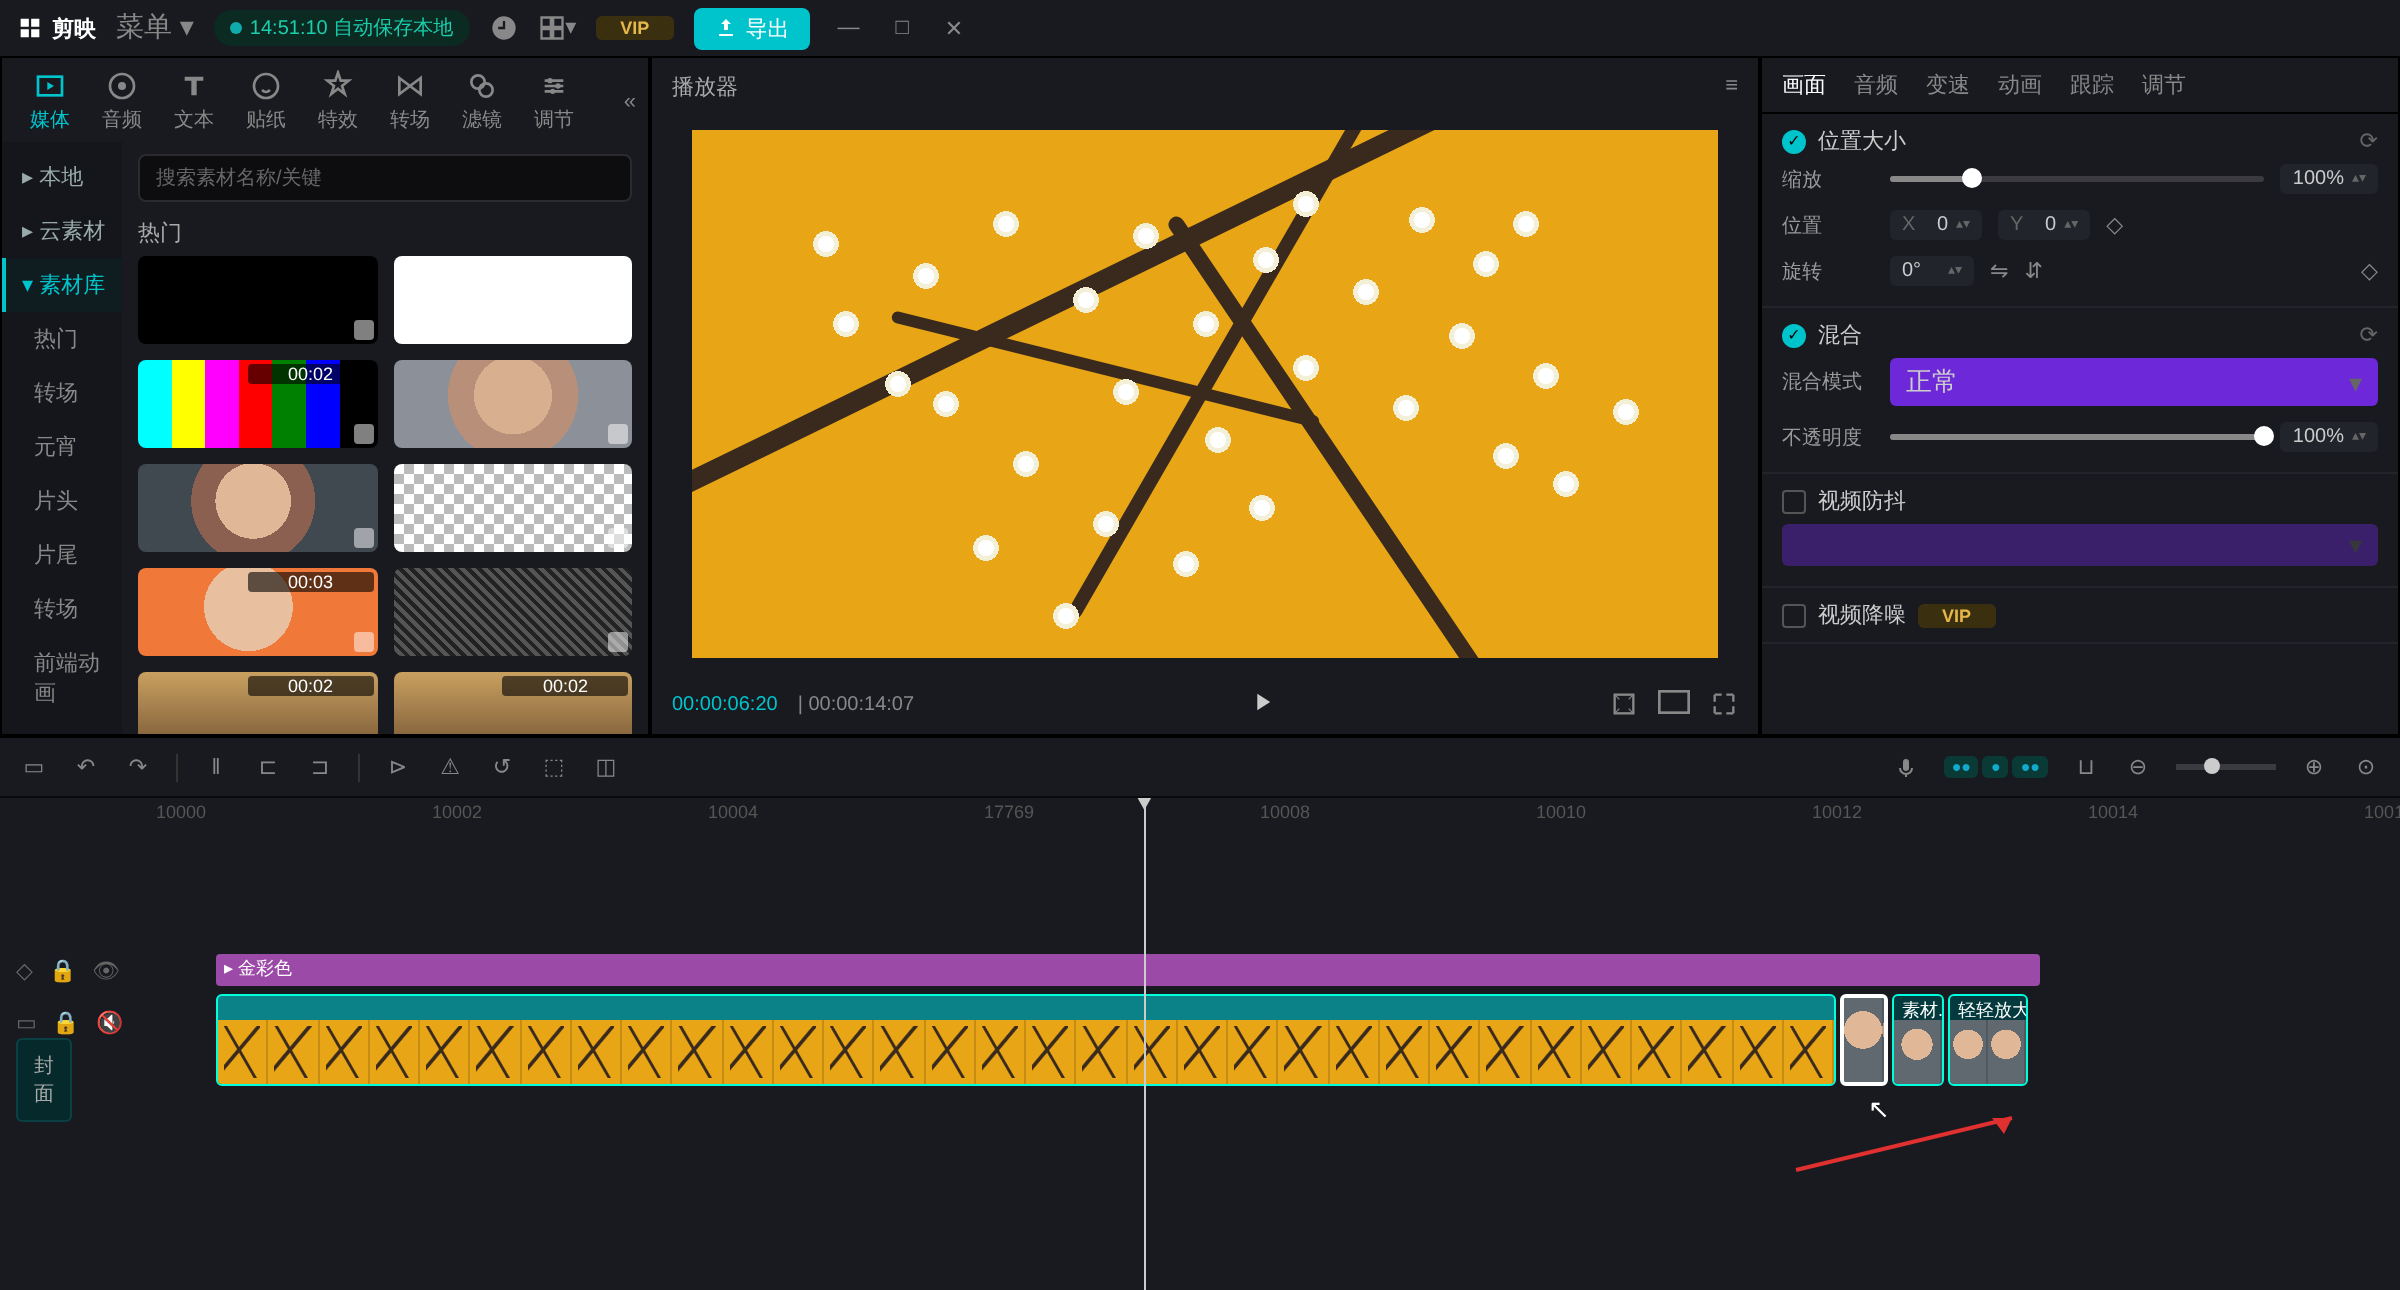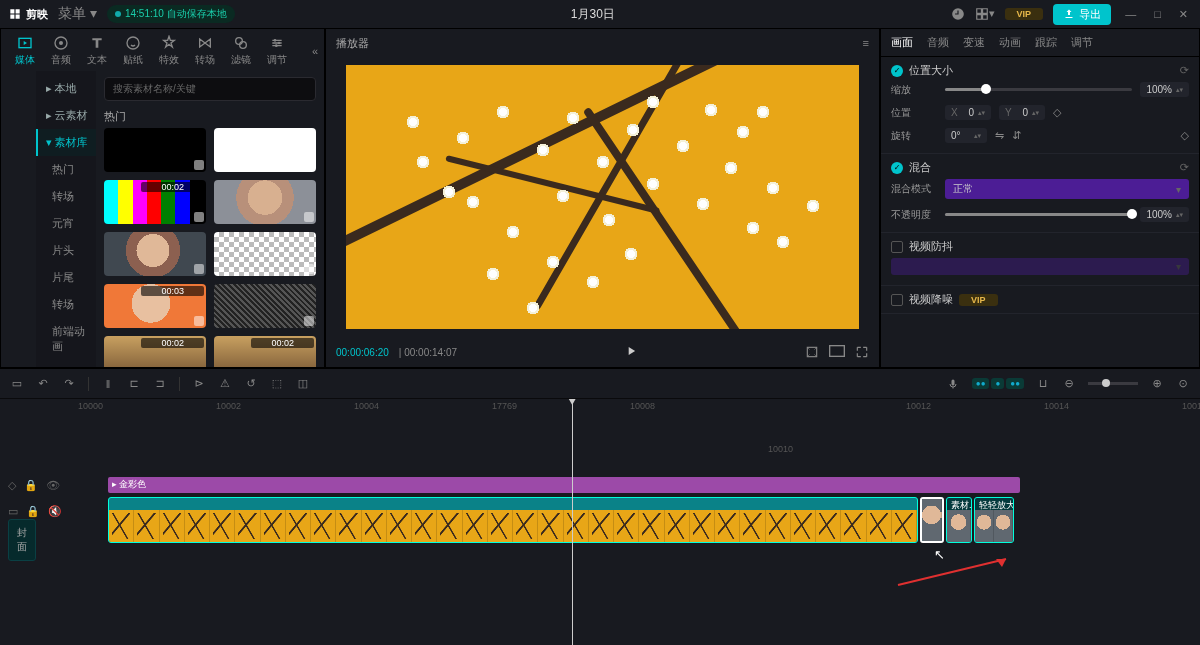--- a/index.html
+++ b/index.html
@@ -24,21 +24,21 @@
 .panel { background: #181a20; border: 1px solid #000; }
 
 
 .media-panel { width: 325px; display: flex; flex-direction: column; }
 .media-tabs { display: flex; gap: 0; padding: 2px 6px 0; height: 42px; align-items: center; }
 .media-tab { display: flex; flex-direction: column; align-items: center; gap: 2px; padding: 2px 8px; color: #888; cursor: pointer; font-size: 10px; }
 .media-tab.active { color: #00c4cc; }
 .media-tab svg { width: 16px; height: 16px; }
 .collapse-btn { margin-left: auto; color: #888; cursor: pointer; }
 .media-body { display: flex; flex: 1; overflow: hidden; }
-.sidebar { width: 60px; background: #15161c; display: flex; flex-direction: column; padding-top: 4px; margin-left: 35px; }
+.sidebar { width: 60px; background: #15161c; display: flex; flex-direction: column; padding-top: 4px; }
 .sidebar-item { padding: 6px 8px; color: #9aa; font-size: 11px; cursor: pointer; border-left: 2px solid transparent; }
 .sidebar-item.sub { color: #888; padding-left: 14px; }
 .sidebar-item.active { background: #00303044; border-left-color: #00c4cc; color: #00c4cc; }
 .media-content { flex: 1; padding: 6px 8px; overflow-y: auto; }
 .search-box { background: #0d0d10; border: 1px solid #2a2a30; border-radius: 4px; padding: 4px 8px; color: #666; font-size: 10px; margin-bottom: 8px; }
 .section-label { color: #aaa; font-size: 11px; margin: 4px 0; }
 .thumb-grid { display: grid; grid-template-columns: repeat(2, 1fr); gap: 8px; }
 .thumb { position: relative; height: 44px; border-radius: 4px; overflow: hidden; cursor: pointer; }
 .thumb-dur { position: absolute; top: 2px; right: 2px; font-size: 9px; color: #fff; background: rgba(0,0,0,.6); padding: 0 20px; border-radius: 2px; }
 .thumb-mark { position: absolute; bottom: 2px; right: 2px; width: 10px; height: 10px; background: rgba(255,255,255,.5); border-radius: 2px; }
@@ -84,21 +84,21 @@
 .insp-header { display: flex; align-items: center; gap: 6px; color: #ccc; font-size: 11px; }
 .chk { width: 12px; height: 12px; border-radius: 50%; background: #00c4cc; display: inline-flex; align-items: center; justify-content: center; }
 .chk::after { content: "✓"; color: #000; font-size: 8px; }
 .chk-off { width: 12px; height: 12px; border-radius: 2px; border: 1px solid #555; }
 .reset-icon { margin-left: auto; color: #666; cursor: pointer; }
 .slider { flex: 1; height: 3px; background: #3a3a40; position: relative; border-radius: 2px; }
 .slider-fill { position: absolute; height: 100%; background: #888; border-radius: 2px; }
 .slider-thumb { position: absolute; width: 10px; height: 10px; background: #fff; border-radius: 50%; top: -4px; transform: translateX(-50%); }
 .num-box { background: #22242c; padding: 2px 6px; border-radius: 3px; color: #ccc; font-size: 10px; min-width: 42px; display: flex; align-items: center; gap: 4px; }
 .num-box .sp { margin-left: auto; color: #666; font-size: 7px; line-height: 1; }
-.select-box { flex: 1; background: #4c1d95; padding: 3px 8px; border-radius: 3px; color: #ccc; font-size: 10px; display: flex; align-items: center; }
+.select-box { flex: 1; background: #6d28d9; padding: 3px 8px; border-radius: 3px; color: #ccc; font-size: 13px; display: flex; align-items: center; }
 .select-box::after { content: "▾"; margin-left: auto; color: #666; }
 
 
 .timeline { background: #181a20; border-top: 1px solid #000; height: 277px; display: flex; flex-direction: column; }
 .tl-toolbar { height: 30px; display: flex; align-items: center; padding: 0 10px; gap: 12px; border-bottom: 1px solid #0a0a0c; }
 .tl-tool { color: #888; cursor: pointer; width: 14px; height: 14px; display: inline-flex; align-items: center; justify-content: center; }
 .tl-sep { width: 1px; height: 14px; background: #333; }
 .tl-right { margin-left: auto; display: flex; align-items: center; gap: 12px; }
 .badge-grp { display: flex; gap: 2px; }
 .badge { background: #0a3a36; color: #1ac; font-size: 8px; padding: 1px 4px; border-radius: 3px; }
@@ -146,21 +146,20 @@
 
 <div class="titlebar">
   <div class="logo">
     <svg viewBox="0 0 24 24">
         <path d="M4 4h7v7H4zM13 4h7v7h-7zM4 13h7v7H4zM13 13h7v7h-7z"></path>
       </svg>
     <span>剪映</span>
   </div>
   <span class="menu-link"><span>菜单</span> ▾</span>
   <span class="status-pill">14:51:10 自动保存本地</span>
-  <div class="title-center">1月30日</div>
   <div class="title-right">
     <span class="icon-btn">
         <svg width="14" height="14" viewBox="0 0 24 24">
           <path d="M12 2a10 10 0 100 20 10 10 0 000-20zm1 11H7v-2h4V6h2z"></path>
         </svg>
       </span>
     <span class="icon-btn"><svg width="14" height="14" viewBox="0 0 24 24">
           <path d="M3 3h8v8H3zM13 3h8v8h-8zM3 13h8v8H3zM13 13h8v8h-8z" fill="none" stroke="currentColor" stroke-width="2"></path>
         </svg> ▾</span>
     <span class="vip">VIP</span>
@@ -506,21 +505,21 @@
         </div>
     </div>
 
     <div class="tl-tracks">
       <div class="ruler" id="ruler">
           <span class="ruler-tick" style="left: 0%;">10000</span>
           <span class="ruler-tick" style="left: 12.3%;">10002</span>
           <span class="ruler-tick" style="left: 24.6%;">10004</span>
           <span class="ruler-tick" style="left: 36.9%;">17769</span>
           <span class="ruler-tick" style="left: 49.2%;">10008</span>
-          <span class="ruler-tick" style="left: 61.5%; margin-top: 43px;">10010</span>
+          <span class="ruler-tick" style="left: 61.5%;">10010</span>
           <span class="ruler-tick" style="left: 73.8%;">10012</span>
           <span class="ruler-tick" style="left: 86.1%;">10014</span>
           <span class="ruler-tick" style="left: 98.4%;">10016</span>
         </div>
       <div class="playhead" id="playhead" style="left: 44%;"></div>
       <div class="track-area">
         <div class="track-filter">▸ 金彩色</div>
         <div class="track-video">
           <div class="clip clip-main">
             <div class="clip-frames" id="frames-main">

